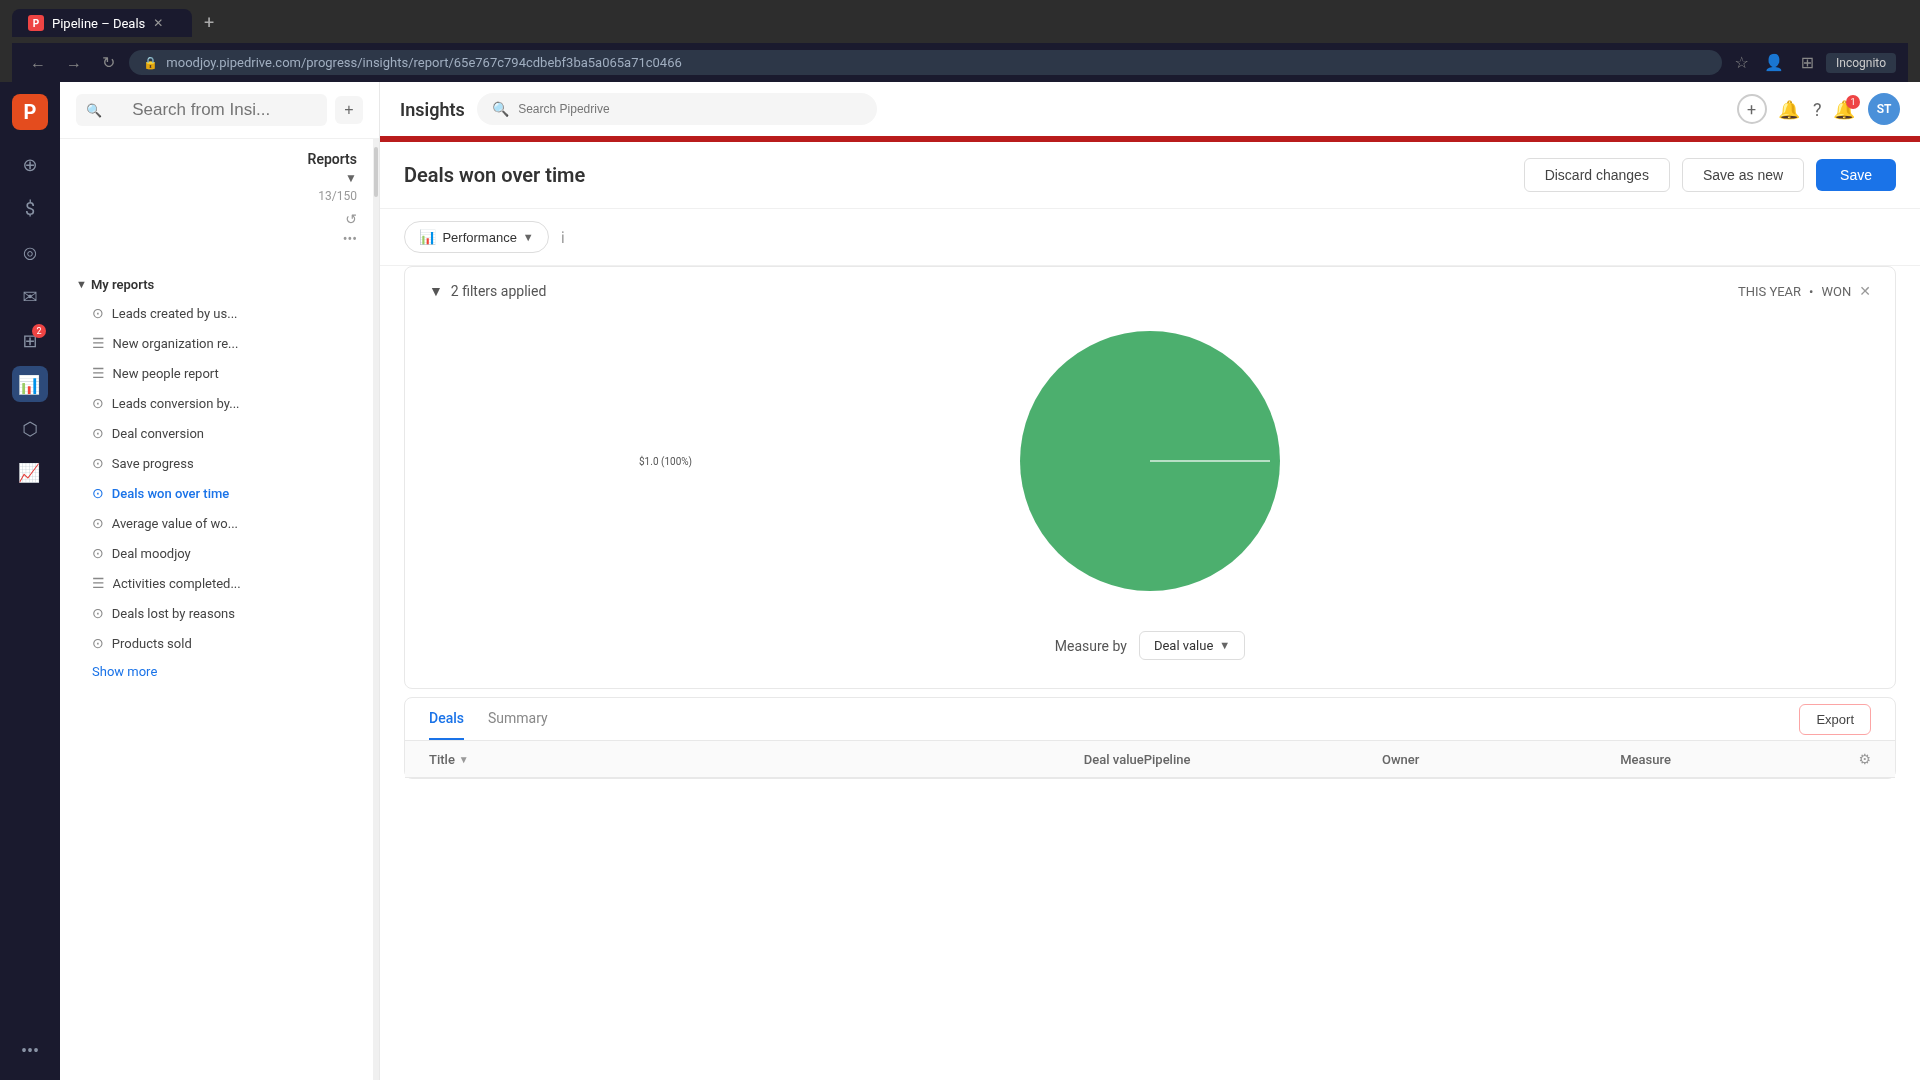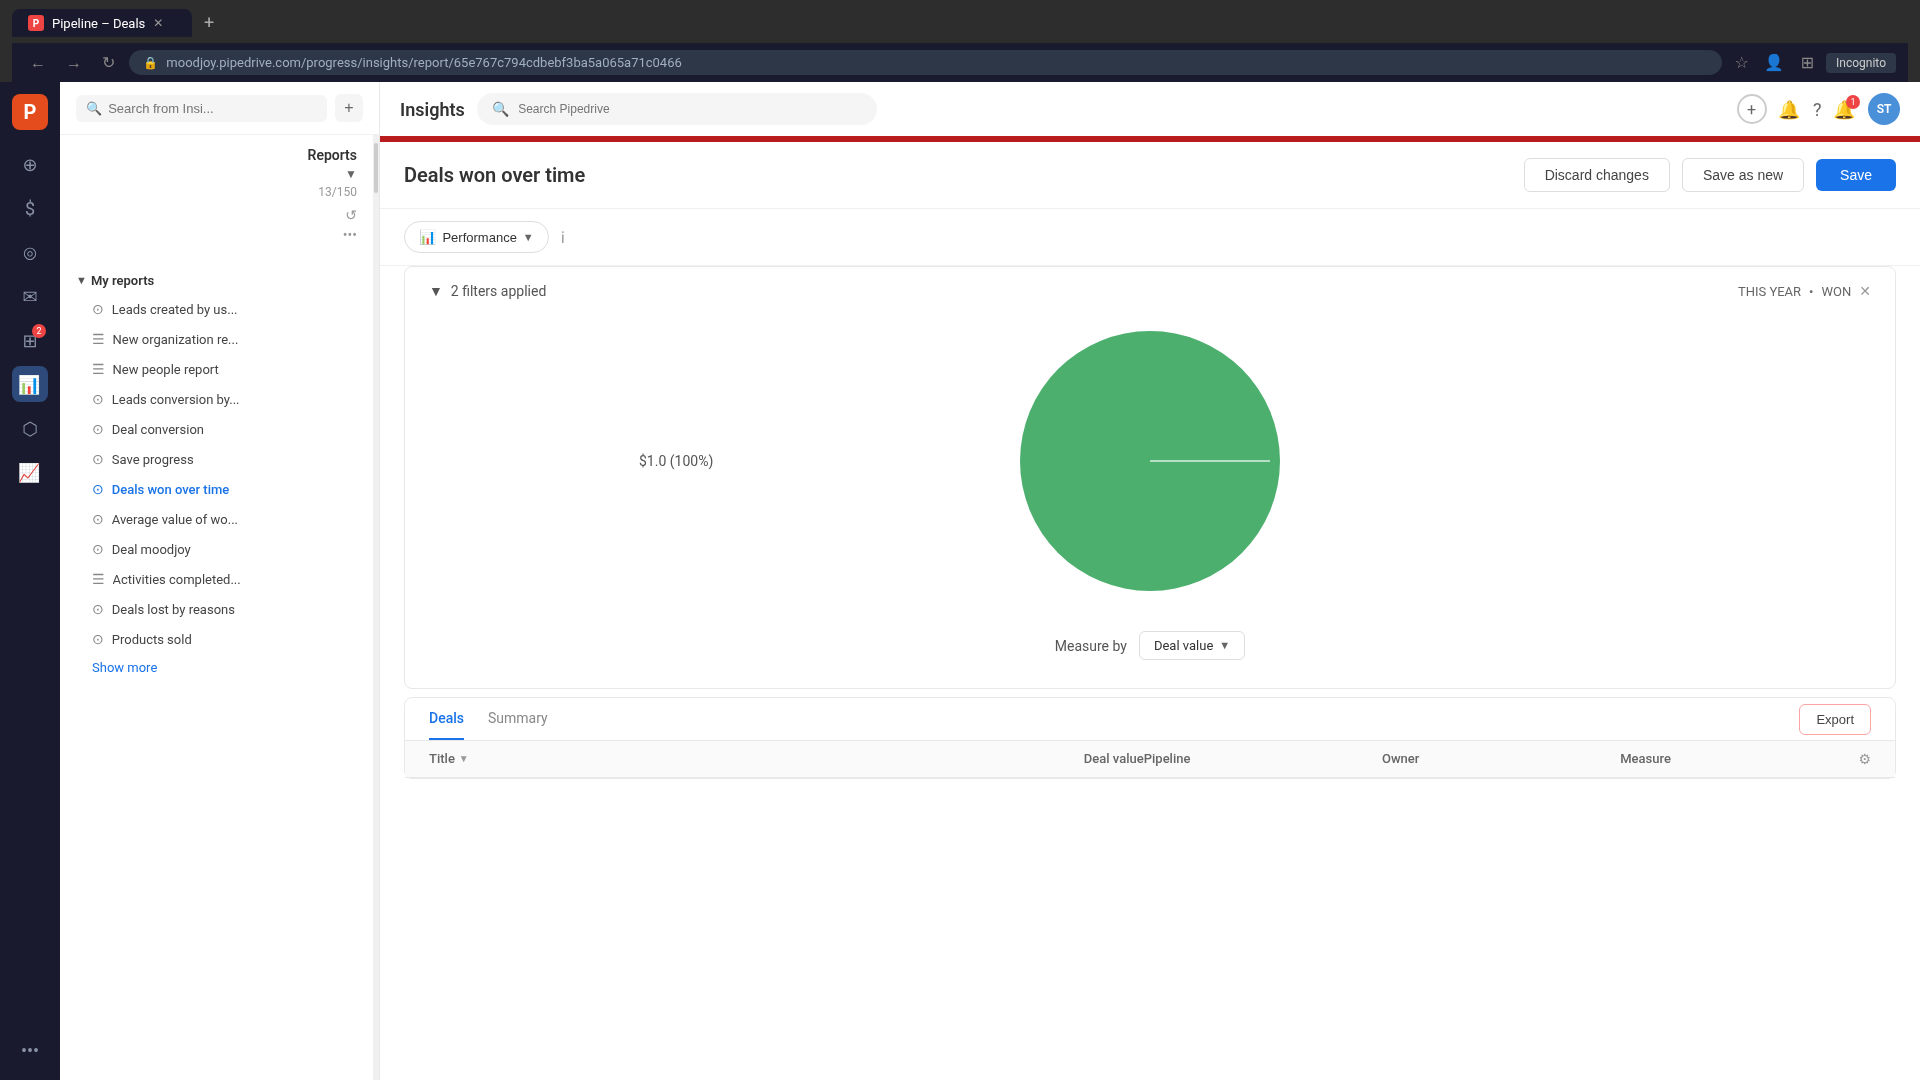--- a/index.html
+++ b/index.html
@@ -29,21 +29,21 @@
     .rail-logo { width: 36px; height: 36px; background: #e44c1e; border-radius: 8px; display: flex; align-items: center; justify-content: center; color: white; font-size: 20px; font-weight: bold; margin-bottom: 8px; }
     .rail-icon { width: 36px; height: 36px; display: flex; align-items: center; justify-content: center; border-radius: 8px; color: #8892a4; font-size: 18px; cursor: pointer; position: relative; }
     .rail-icon.active { background: #2d4a7a; color: #4da6ff; }
     .rail-badge { position: absolute; top: 2px; right: 2px; background: #e44; color: white; font-size: 9px; border-radius: 50%; width: 14px; height: 14px; display: flex; align-items: center; justify-content: center; }
     .rail-spacer { flex: 1; }
 
     
     .sidebar { width: 320px; background: #fff; border-right: 1px solid #e8e8e8; display: flex; flex-direction: column; overflow: hidden; }
     .sidebar-header { padding: 12px 16px; display: flex; align-items: center; gap: 8px; border-bottom: 1px solid #f0f0f0; }
     .search-input-wrap { flex: 1; background: #f5f5f5; border-radius: 6px; padding: 6px 10px; display: flex; align-items: center; gap: 6px; color: #999; font-size: 13px; }
-    .search-input-wrap input { background: none; border: none; outline: none; font-size: 13px; color: #6d28d9; width: 100%; }
+    .search-input-wrap input { background: none; border: none; outline: none; font-size: 17px; color: #6d28d9; width: 100%; margin-left: 24px; }
     .sidebar-add-btn { width: 28px; height: 28px; border-radius: 6px; background: #f5f5f5; display: flex; align-items: center; justify-content: center; cursor: pointer; font-size: 16px; color: #666; border: none; }
 
     .reports-section { padding: 12px 16px; }
     .reports-header { display: flex; align-items: flex-end; gap: 4px; margin-bottom: 24px; flex-direction: column; }
     .reports-title { font-size: 14px; font-weight: 600; color: #333; }
     .reports-chevron { color: #666; font-size: 12px; }
     .reports-count { font-size: 12px; color: #999; margin-left: 6px; }
     .reports-refresh { color: #999; font-size: 14px; cursor: pointer; }
     .reports-more { color: #999; font-size: 14px; cursor: pointer; }
 
@@ -88,34 +88,34 @@
     .info-icon { color: #999; font-size: 16px; cursor: pointer; }
 
     .chart-area { flex: 1; position: relative; padding: 16px 24px; display: flex; flex-direction: column; }
     .filters-row { display: flex; align-items: center; justify-content: space-between; margin-bottom: 12px; }
     .filters-info { display: flex; align-items: center; gap: 8px; color: #555; font-size: 14px; }
     .filter-icon { color: #555; font-size: 14px; }
     .date-filter { display: flex; align-items: center; gap: 8px; color: #666; font-size: 13px; }
     .date-filter-close { color: #999; cursor: pointer; font-size: 14px; }
 
     .pie-chart-container { display: flex; align-items: center; justify-content: center; flex: 1; min-height: 300px; position: relative; }
-    .pie-label { position: absolute; left: 200px; top: 50%; transform: translateY(-50%); color: #555; font-size: 14px; }
+    .pie-label { position: absolute; left: 200px; top: 50%; transform: translateY(-50%); color: #555; font-size: 10px; }
 
     .measure-row { display: flex; align-items: center; justify-content: center; gap: 12px; padding: 12px 0; margin-top: 8px; }
     .measure-label { font-size: 14px; color: #555; }
     .measure-select { display: flex; align-items: center; gap: 6px; padding: 6px 14px; border: 1px solid #ddd; border-radius: 6px; background: #fff; font-size: 13px; color: #333; cursor: pointer; }
 
     .table-section { border-top: 1px solid #e8e8e8; padding: 0; }
     .table-tabs { display: flex; align-items: center; padding: 0 24px; border-bottom: 1px solid #e8e8e8; gap: 24px; }
     .table-tab { padding: 12px 0; font-size: 14px; color: #888; cursor: pointer; border-bottom: 2px solid transparent; }
     .table-tab.active { color: #1a73e8; border-bottom-color: #1a73e8; font-weight: 500; }
     .table-tabs-actions { margin-left: auto; }
     .export-btn { padding: 7px 16px; border: 1px solid #fca5a5; border-radius: 6px; background: #fff; font-size: 13px; color: #444; cursor: pointer; }
 
-    .table-header { display: flex; align-items: flex-start; padding: 10px 24px; background: #fafafa; border-bottom: 1px solid #e8e8e8; font-size: 13px; font-weight: 500; color: #666; }
+    .table-header { display: flex; align-items: center; padding: 10px 24px; background: #fafafa; border-bottom: 1px solid #e8e8e8; font-size: 13px; font-weight: 500; color: #666; }
     .th-title { flex: 2; display: flex; align-items: center; gap: 4px; }
     .th-value { flex: 1; text-align: right; }
     .th-pipeline { flex: 1; }
     .th-owner { flex: 1; }
     .th-status { flex: 1; }
     .th-settings { color: #999; font-size: 14px; margin-left: auto; cursor: pointer; }
 
     
     .pie-svg { width: 280px; height: 280px; }
   </style>

